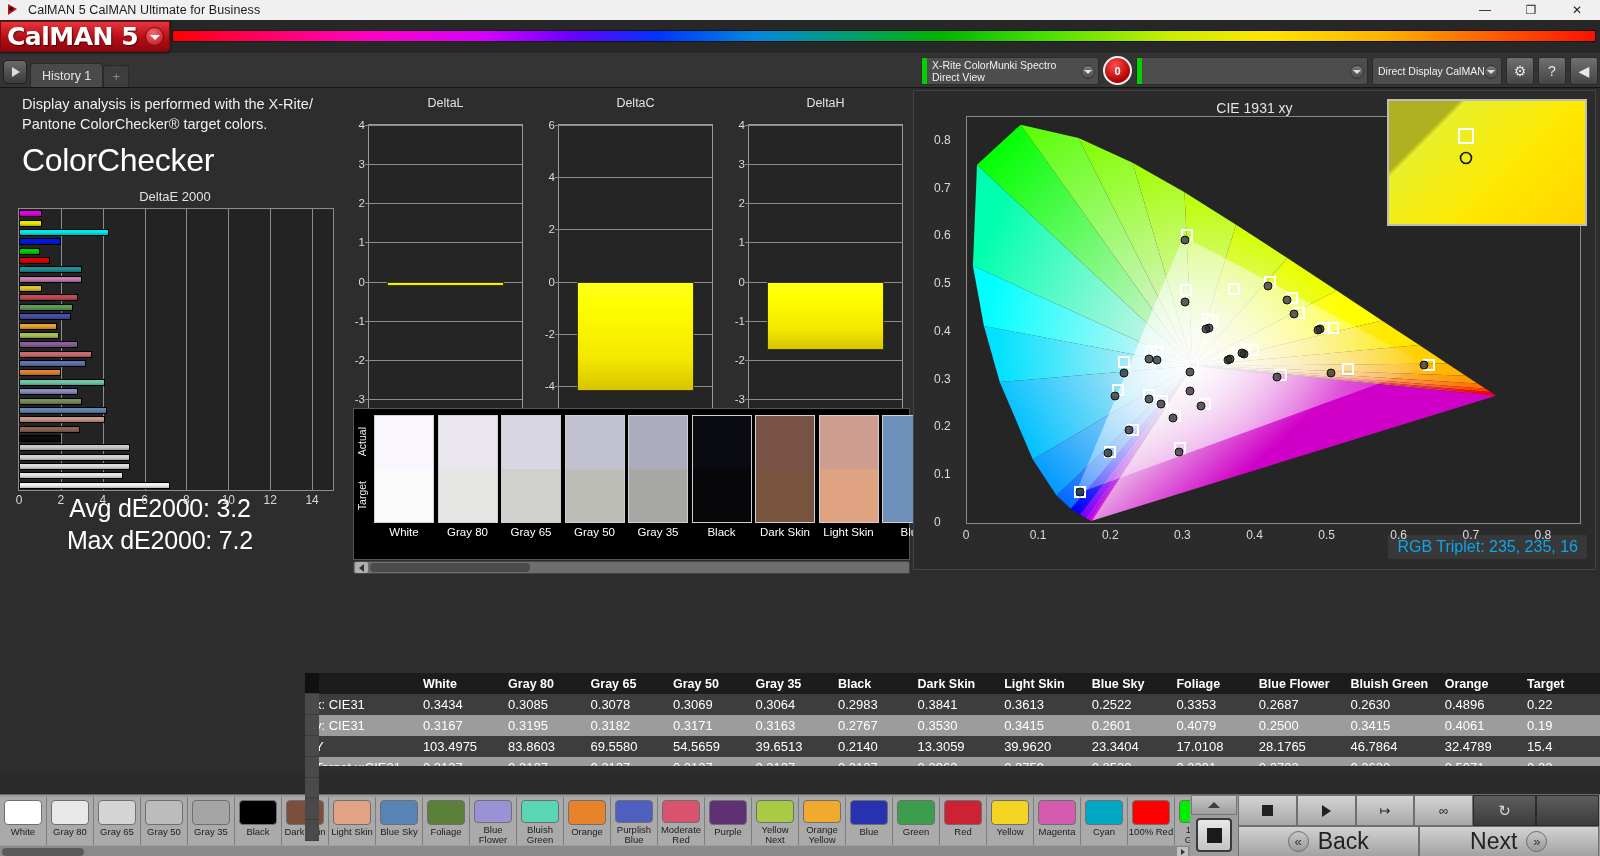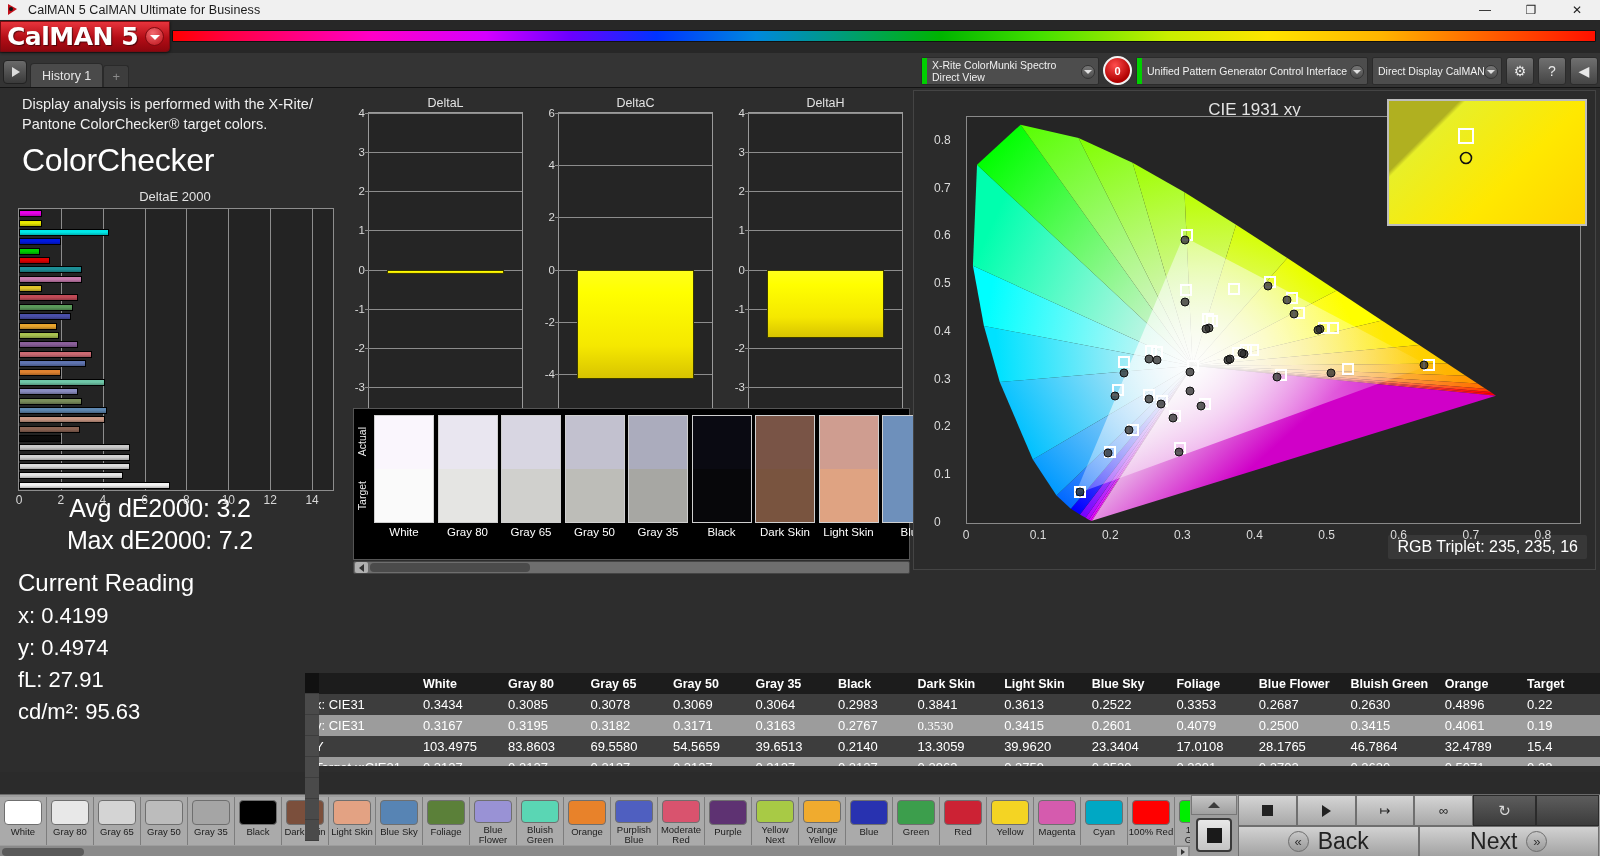--- a/index.html
+++ b/index.html
@@ -188,21 +188,21 @@
     margin-top: 3px; letter-spacing: -.2px; padding-right: 30px;
   }
   #current-reading { margin: 14px 0 0 18px; }
   #current-reading .cr-h { font-size: 24px; color: #fff; }
   #current-reading .cr-v { font-size: 22px; color: #fff; margin-top: 6px; }
 
   
   #mid-panel { position: absolute; left: 350px; top: 0; width: 563px; height: 684px; }
   .delta-chart { position: absolute; top: 8px; }
   .delta-chart .dc-title {
-    text-align: center; font-size: 12.5px; color: #e2e2e2; margin-bottom: 2px;
+    text-align: center; font-size: 12.5px; color: #e2e2e2; margin-bottom: 14px;
   }
   .dc-plot {
     position: relative; background: #252525;
     border: 1px solid #9a9a9a;
   }
   .dc-gridline { position: absolute; left: 0; right: 0; height: 1px; background: #8c8c8c; }
   .dc-tick {
     position: absolute; font-size: 11.5px; color: #dcdcdc;
     right: 100%; margin-right: 4px; transform: translateY(-50%);
     white-space: nowrap;
@@ -250,21 +250,21 @@
   #mid-scroll .ms-thumb {
     height: 9px; width: 160px; background: #4b4b4b;
     border-radius: 4px; margin-left: 2px;
   }
 
   
   #cie-panel {
     position: absolute; left: 913px; top: 2px; width: 683px; height: 480px;
     background: #2b2b2b; border: 1px solid #444;
   }
-  #cie-title { text-align: center; font-size: 17px; color: #e4e4e4; margin-top: 9px; }
+  #cie-title { text-align: center; font-size: 14px; color: #e4e4e4; margin-top: 9px; }
   #cie-plot {
     position: absolute; left: 52px; top: 25px; width: 615px; height: 408px;
     background: #252525; border: 1px solid #8a8a8a; overflow: hidden;
   }
   .cie-ytick {
     position: absolute; font-size: 12px; color: #dcdcdc;
     right: 100%; margin-right: 5px; transform: translateY(-50%);
   }
   .cie-xtick {
     position: absolute; font-size: 12px; color: #dcdcdc;
@@ -279,21 +279,21 @@
     border: 1.5px solid #111; border-radius: 50%;
     transform: translate(-50%,-50%);
   }
   #cie-preview {
     position: absolute; right: 8px; top: 8px; width: 200px; height: 127px;
     border: 2px solid #bdbdbd;
     background: linear-gradient(135deg, #b0b020 0%, #b0b020 22%, #e8ef28 24%, #ffe800 62%, #ffd400 100%);
   }
   #rgb-triplet {
     position: absolute; right: 8px; bottom: 10px;
-    background: rgba(60,60,60,.82); color: #ffffff;
+    background: rgba(60,60,60,.82); color: #0ea5e9;
     padding: 3px 9px; font-size: 16px; border-radius: 2px;
   }
 
   
   #table-area {
     position: absolute; left: 305px; top: 585px; width: 1295px; height: 93px;
     overflow: hidden;
   }
   table#cc-table { border-collapse: collapse; font-size: 13px; table-layout: fixed; }
   table#cc-table th, table#cc-table td {
@@ -458,23 +458,20 @@
         <span>X-Rite ColorMunki Spectro</span>
         <span>Direct View</span>
       </div>
       <div class="dv-arrow"></div>
     </div>
 
     <div id="meter-badge">0</div>
 
     <div class="device-box" style="width:232px">
       <div class="dv-bar" style="background:#00d000"></div>
-      <div class="dv-txt">
-        <span>Unified Pattern Generator Control Interface</span>
-      </div>
       <div class="dv-arrow"></div>
     </div>
 
     <div class="device-box" style="width:130px">
       <div class="dv-bar" style="background:#e8e000"></div>
       <div class="dv-txt">
         <span>Direct Display CalMAN</span>
       </div>
       <div class="dv-arrow"></div>
     </div>
@@ -546,27 +543,20 @@
           <span style="left: 168.467px;">8</span>
           <span style="left: 210.333px;">10</span>
           <span style="left: 252.2px;">12</span>
           <span style="left: 294.067px;">14</span>
         </div>
     </div>
 
     <div class="summary-line">Avg dE2000: 3.2</div>
     <div class="summary-line">Max dE2000: 7.2</div>
 
-    <div id="current-reading">
-      <div class="cr-h">Current Reading</div>
-      <div class="cr-v">x: 0.4199</div>
-      <div class="cr-v">y: 0.4974</div>
-      <div class="cr-v">fL: 27.91</div>
-      <div class="cr-v">cd/m²: 95.63</div>
-    </div>
   </div>
 
   <div id="mid-panel">
     <div class="delta-chart" id="dchart-L" style="left:18px;width:155px">
       <div class="dc-title">DeltaL</div>
       <div class="dc-plot" style="height:315px">
           <div class="dc-gridline" style="top: 0px;"></div>
           <div class="dc-tick" style="top: 0px;">4</div>
           <div class="dc-gridline" style="top: 39.125px;"></div>
           <div class="dc-tick" style="top: 39.125px;">3</div>
@@ -1004,21 +994,21 @@
             <td class="num" style="width: 97px;">0.22</td>
           </tr>
           <tr>
             <td class="rowhdr">y: CIE31</td>
             <td class="num" style="width: 97px;">0.3167</td>
             <td class="num" style="width: 97px;">0.3195</td>
             <td class="num" style="width: 97px;">0.3182</td>
             <td class="num" style="width: 97px;">0.3171</td>
             <td class="num" style="width: 97px;">0.3163</td>
             <td class="num" style="width: 97px;">0.2767</td>
-            <td class="num" style="width: 97px; font-family: Liberation Serif, serif;">0.3530</td>
+            <td class="num" style="width: 97px;">0.3530</td>
             <td class="num" style="width: 97px;">0.3415</td>
             <td class="num" style="width: 97px;">0.2601</td>
             <td class="num" style="width: 97px;">0.4079</td>
             <td class="num" style="width: 97px;">0.2500</td>
             <td class="num" style="width: 97px;">0.3415</td>
             <td class="num" style="width: 97px;">0.4061</td>
             <td class="num" style="width: 97px;">0.19</td>
           </tr>
           <tr>
             <td class="rowhdr">Y</td>

